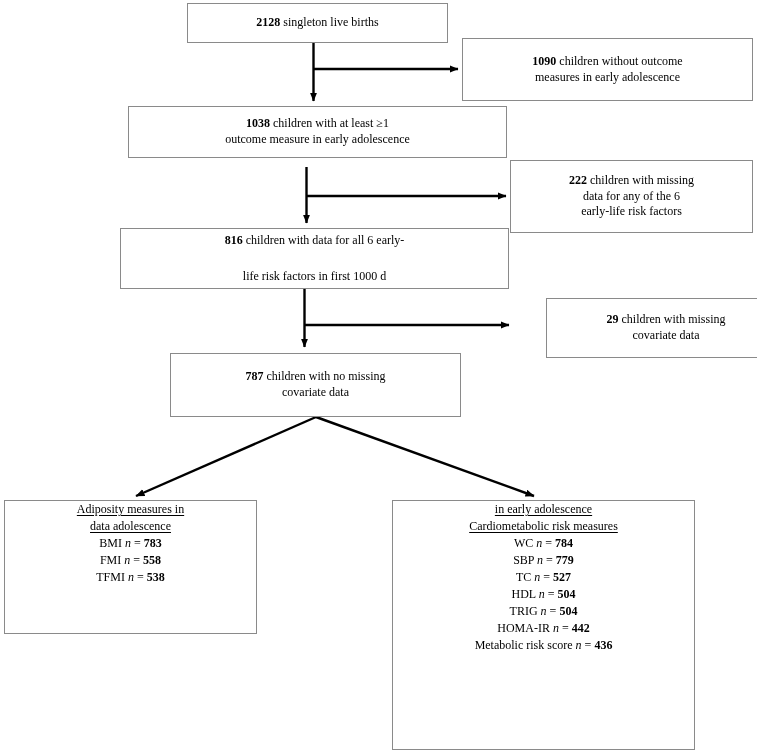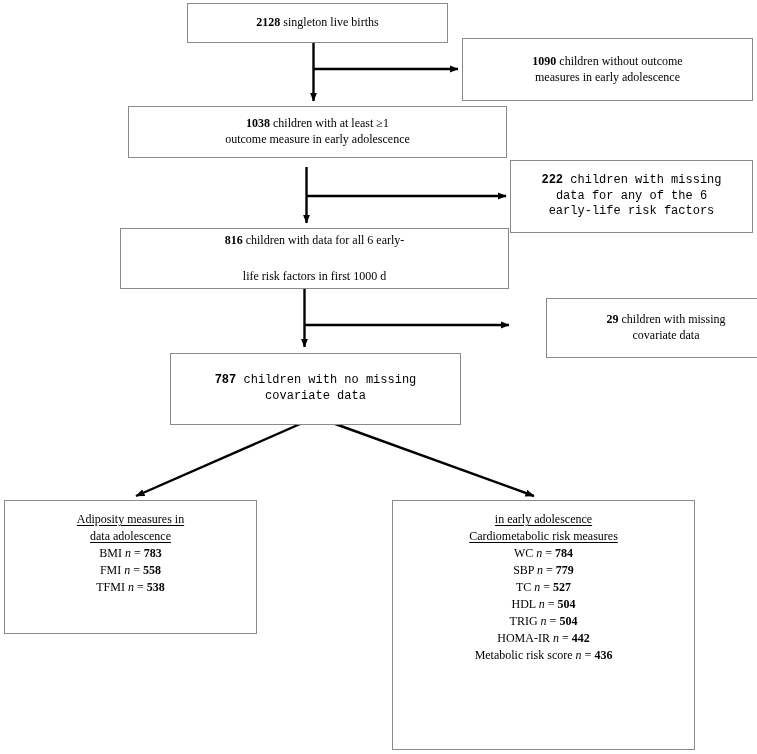--- a/index.html
+++ b/index.html
@@ -37,21 +37,21 @@
     line-height: 1.30;
     font-size: 12px;
   }
   .node .line { display: block; white-space: nowrap; }
   .node b { font-weight: bold; }
   .node i { font-style: italic; }
   .hdr {
     text-decoration: underline;
     text-underline-offset: 2px;
   }
-  .outcome { justify-content: flex-start; padding-top: 10px; }
+  .outcome { justify-content: flex-start; }
   .outcome .line { line-height: 1.42; }
 </style>
 </head>
 <body>
 
 <div id="canvas">
 
   <svg class="connectors" viewBox="0 0 757 754" xmlns="http://www.w3.org/2000/svg">
     <defs>
       <marker id="arrow" markerWidth="10" markerHeight="10" refX="8.5" refY="3.6" orient="auto" markerUnits="userSpaceOnUse">
@@ -83,37 +83,37 @@
   <div class="node" style="left:462px; top:38px; width:291px; height:63px;">
     <span class="line"><b>1090</b><span> children without outcome</span></span>
     <span class="line">measures in early adolescence</span>
   </div>
 
   <div class="node" style="left:128px; top:106px; width:379px; height:52px;">
     <span class="line"><b>1038</b><span> children with at least ≥1</span></span>
     <span class="line">outcome measure in early adolescence</span>
   </div>
 
-  <div class="node" style="left:510px; top:160px; width:243px; height:73px;font-family:Liberation Mono, monospace;">
+  <div class="node" style="left:510px; top:160px; width:243px; height:73px;">
     <span class="line"><b>222</b><span> children with missing</span></span>
     <span class="line">data for any of the 6</span>
     <span class="line">early-life risk factors</span>
   </div>
 
   <div class="node" style="left:120px; top:228px; width:389px; height:61px;gap:20px;">
     <span class="line"><b>816</b><span> children with data for all 6 early-</span></span>
     <span class="line">life risk factors in first 1000 d</span>
   </div>
 
   <div class="node" style="left:513px; top:298px; width:240px; height:60px;margin-left:33px;">
     <span class="line"><b>29</b><span> children with missing</span></span>
     <span class="line">covariate data</span>
   </div>
 
-  <div class="node" style="left:170px; top:353px; width:291px; height:72px;font-family:Liberation Mono, monospace;">
+  <div class="node" style="left:170px; top:353px; width:291px; height:64px;">
     <span class="line"><b>787</b><span> children with no missing</span></span>
     <span class="line">covariate data</span>
   </div>
 
   <div class="node outcome" style="left:4px; top:500px; width:253px; height:134px;">
     <span class="line hdr">Adiposity measures in</span>
     <span class="line hdr">data adolescence</span>
     <span class="line"><span>BMI</span> <i>n</i><span> = </span><b>783</b></span>
     <span class="line"><span>FMI</span> <i>n</i><span> = </span><b>558</b></span>
     <span class="line"><span>TFMI</span> <i>n</i><span> = </span><b>538</b></span>

